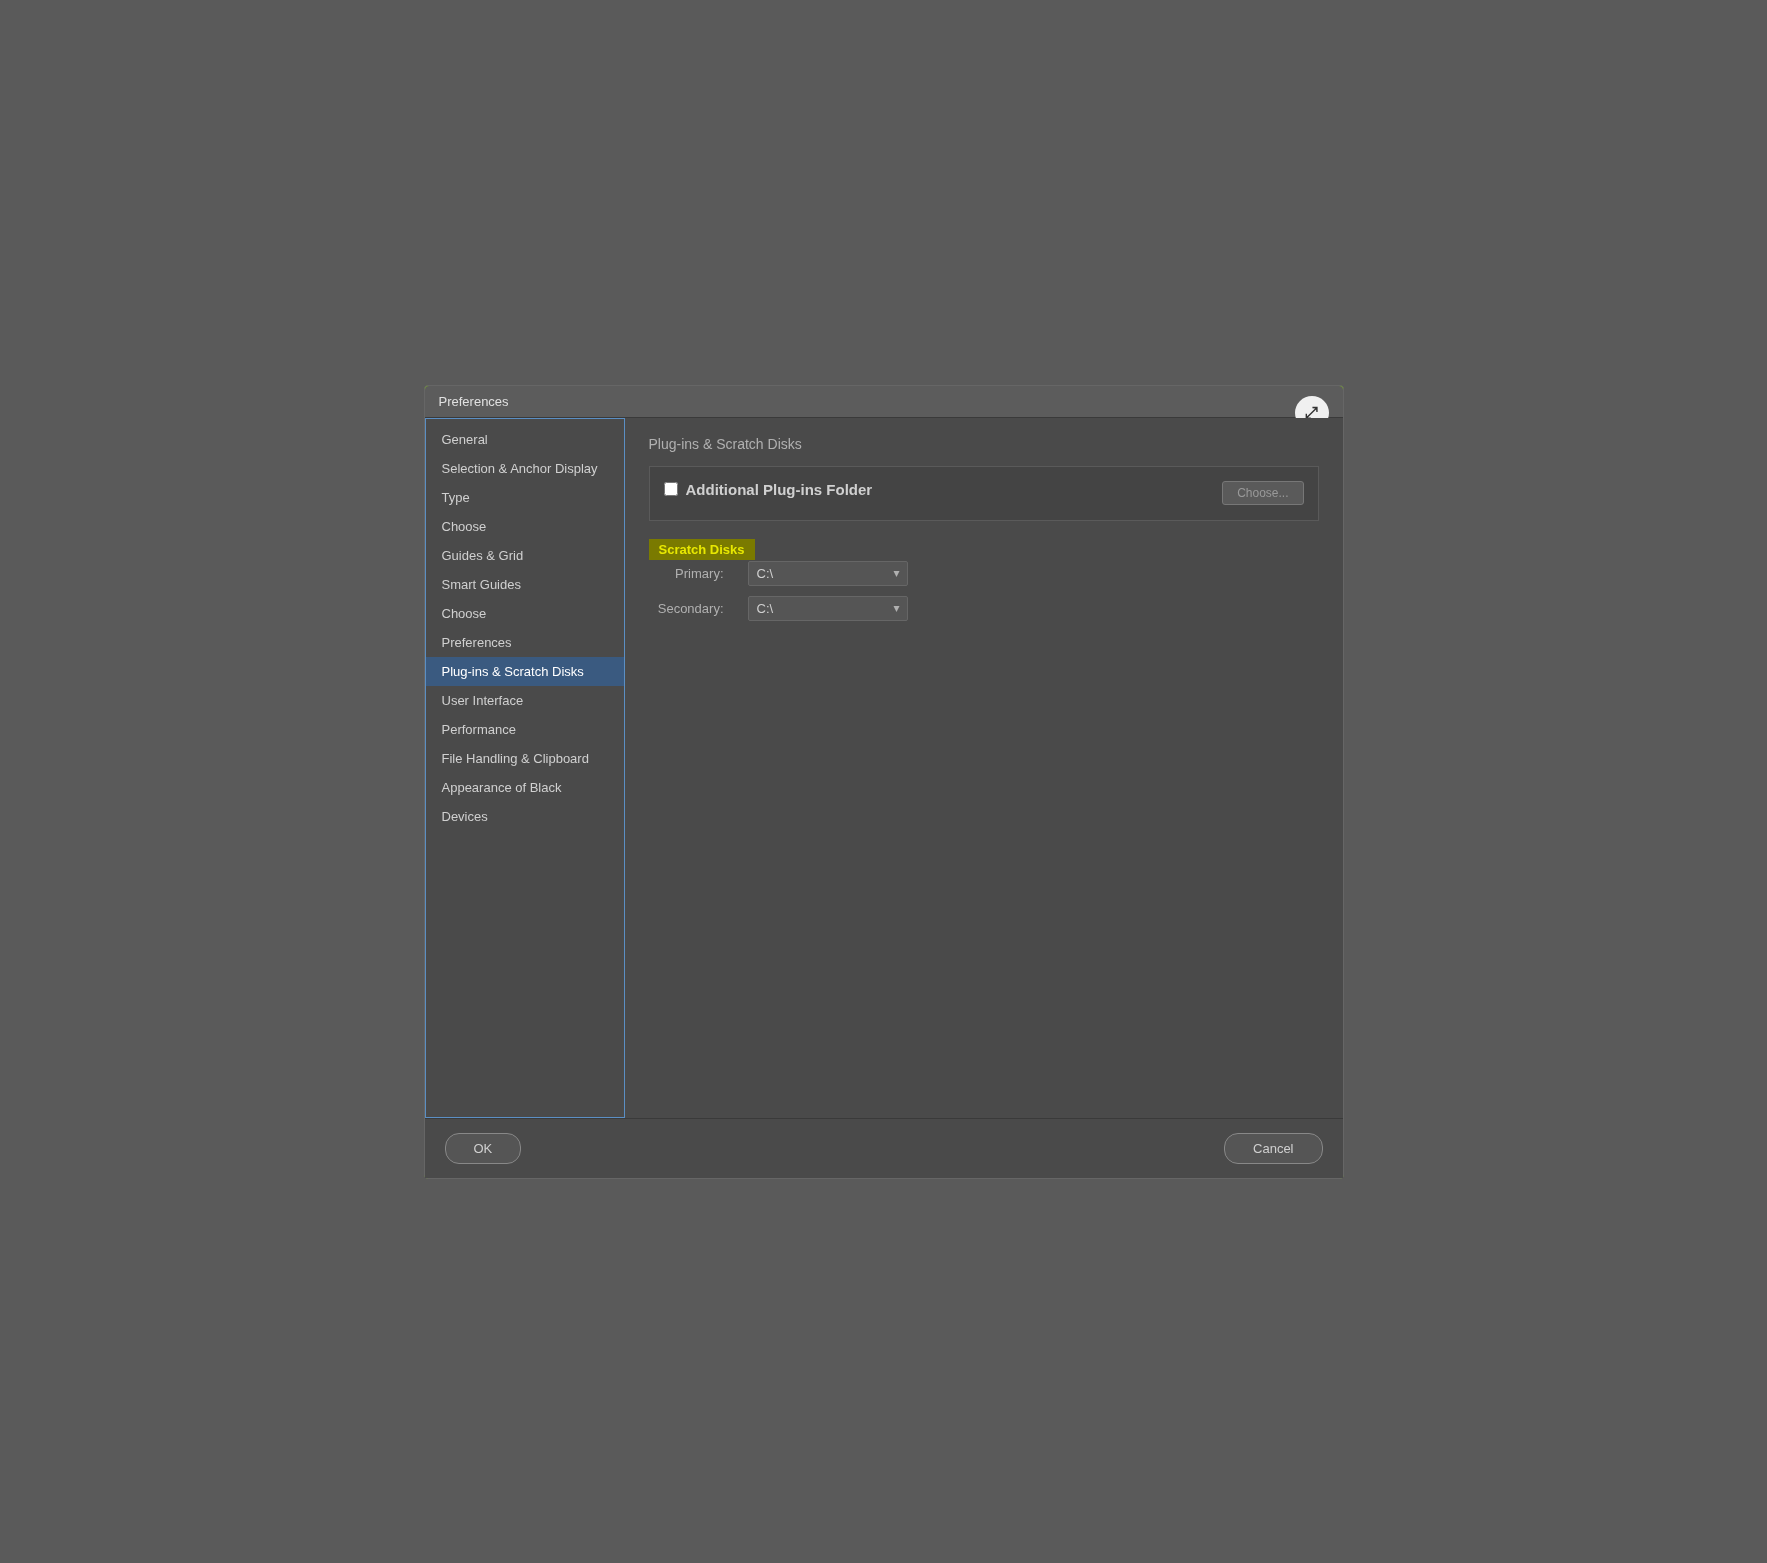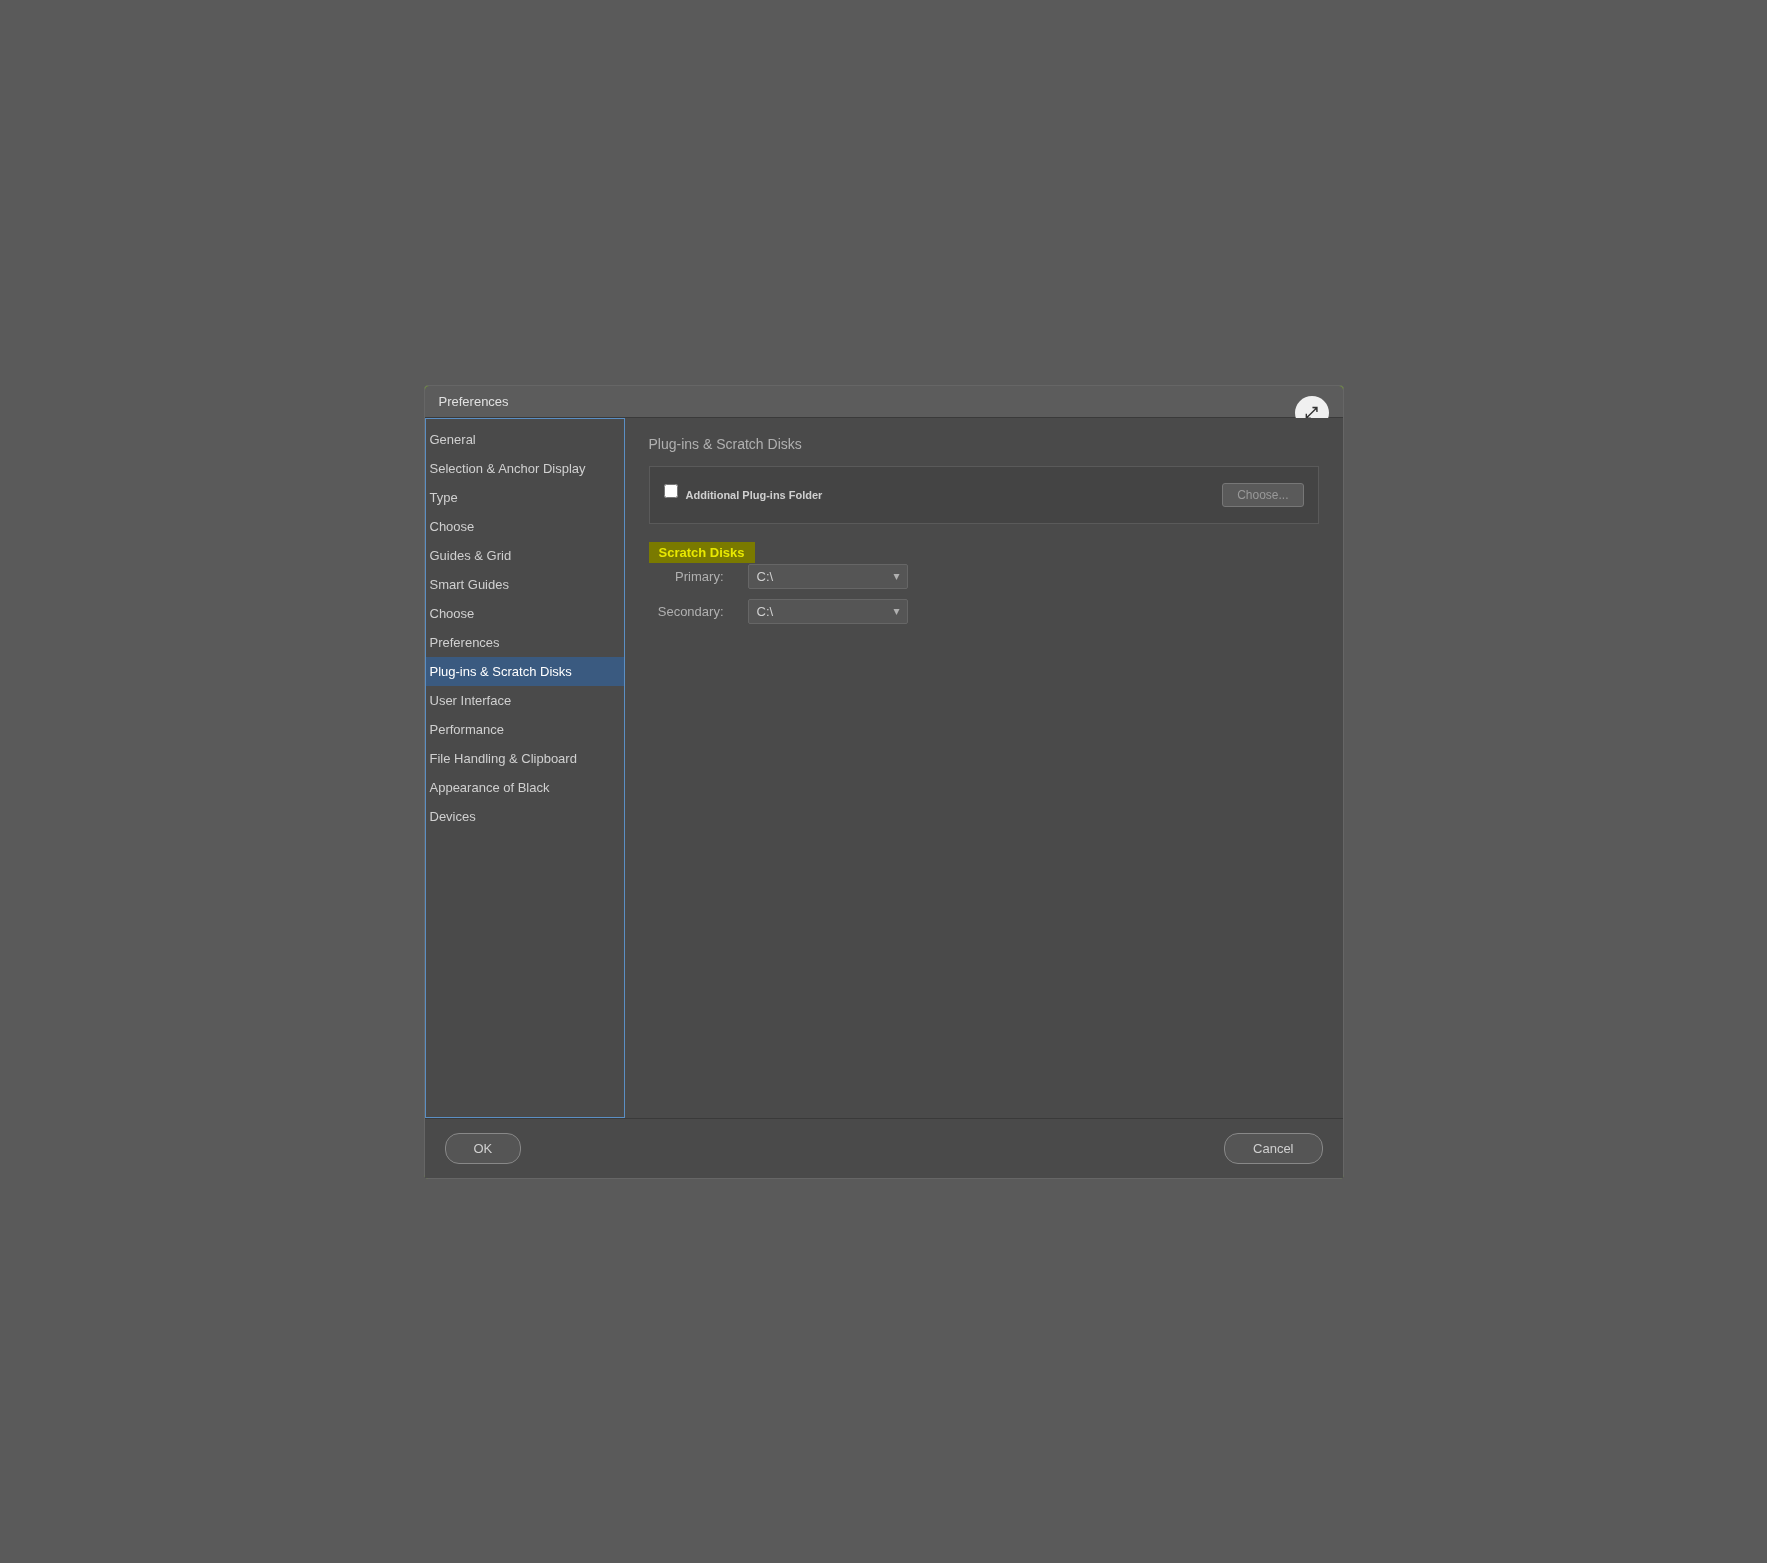--- a/index.html
+++ b/index.html
@@ -37,21 +37,21 @@
       min-height: 700px;
     }
     .sidebar {
       width: 200px;
       background: #4a4a4a;
       border-right: 1px solid #3a3a3a;
       border: 1.5px solid #5b8fc4;
       padding: 6px 0;
     }
     .sidebar-item {
-      padding: 7px 4px;
+      padding: 7px 16px;
       color: #d0d0d0;
       cursor: pointer;
       white-space: nowrap;
       font-size: 13px;
     }
     .sidebar-item.active {
       background: #3a5a80;
       color: #ffffff;
     }
     .main-content {
@@ -79,23 +79,22 @@
       margin-bottom: 8px;
     }
     .checkbox-row input[type="checkbox"] {
       width: 14px;
       height: 14px;
       accent-color: #5a8fc4;
       cursor: pointer;
     }
     .checkbox-label {
       color: #d0d0d0;
-      font-size: 11px;
+      font-size: 15px;
       font-weight: bold;
-      margin-top: 8px;
     }
     .choose-btn {
       float: right;
       background: #5a5a5a;
       border: 1px solid #777;
       color: #999;
       padding: 4px 14px;
       border-radius: 3px;
       font-size: 12px;
       cursor: default;

